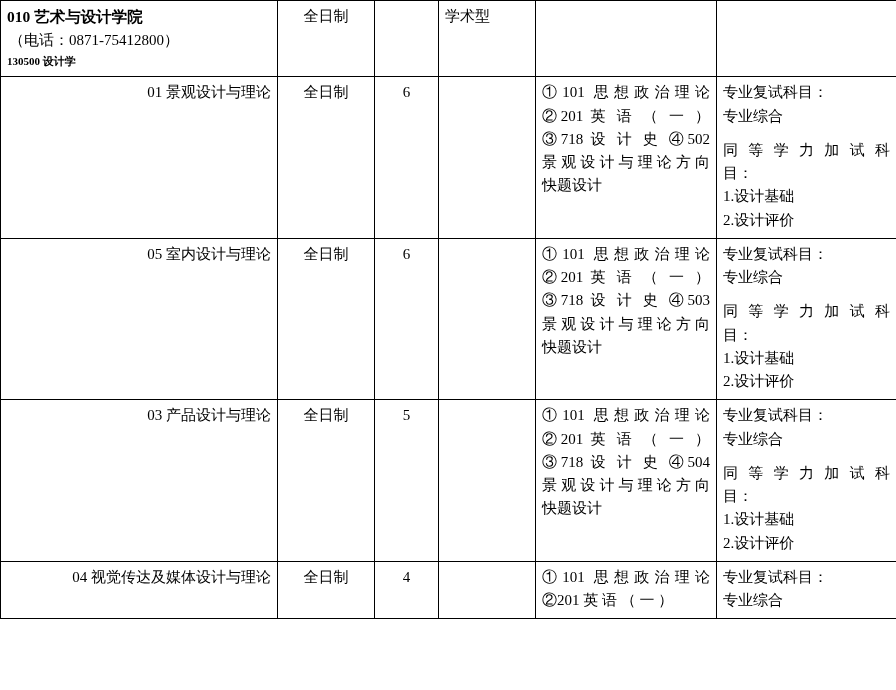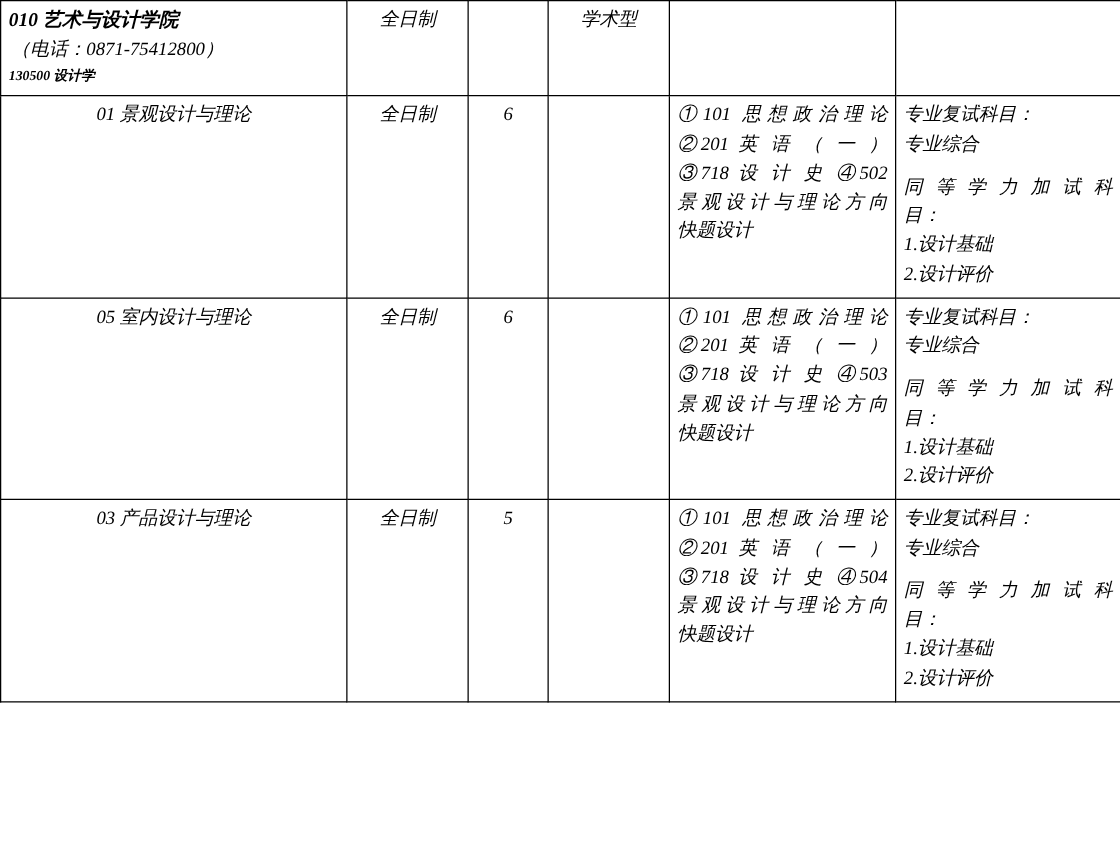--- a/index.html
+++ b/index.html
@@ -12,21 +12,20 @@
     height: 690px;
     font-family: "Liberation Serif", "DejaVu Serif", serif;
     color: #000000;
     overflow: hidden;
   }
   .page {
     position: relative;
     width: 860px;
     height: 690px;
     box-sizing: border-box;
-    font-style: italic;
   }
   table.catalog {
     border-collapse: collapse;
     table-layout: fixed;
     width: 896px;
     margin: 0;
   }
   table.catalog td {
     border: 1px solid #000000;
     vertical-align: top;
@@ -64,29 +63,29 @@
     padding-top: 1px;
   }
   .cell-center {
     text-align: center;
   }
   .mode-cell {
     text-align: center;
     padding-top: 45px;
   }
   .type-cell {
-    text-align: center;
+    text-align: left;
     padding-top: 45px;
     margin-left: 15px;
   }
   .dir-row td {
     padding-top: 10px;
   }
   .dir-name {
-    text-align: center;
+    text-align: right;
     line-height: 1.6;
   }
   .dir-mode, .dir-num {
     text-align: center;
   }
   .exam-cell {
     text-align: justify;
     text-justify: inter-ideograph;
     line-height: 1.62;
   }
@@ -197,15 +196,29 @@
         <td class="remark-cell">
           <span class="remark-line">专业复试科目：</span>
           <span class="remark-line">专业综合</span>
           <span class="remark-line just">同等学力加试科</span>
           <span class="remark-line">目：</span>
           <span class="remark-line">1.设计基础</span>
           <span class="remark-line">2.设计评价</span>
         </td>
       </tr>
 
+      <tr class="dir-row">
+        <td class="dir-name">04  视觉传达及媒体设计与理论</td>
+        <td class="dir-mode">全日制</td>
+        <td class="dir-num">4</td>
+        <td class="cell-center"></td>
+        <td class="exam-cell">
+          <span class="exam-line">①101 思想政治理论</span>
+          <span class="exam-line last">②201 英 语 （ 一 ）</span>
+        </td>
+        <td class="remark-cell">
+          <span class="remark-line">专业复试科目：</span>
+          <span class="remark-line">专业综合</span>
+        </td>
+      </tr>
     </tbody>
   </table>
 </div>
 
 </body></html>

